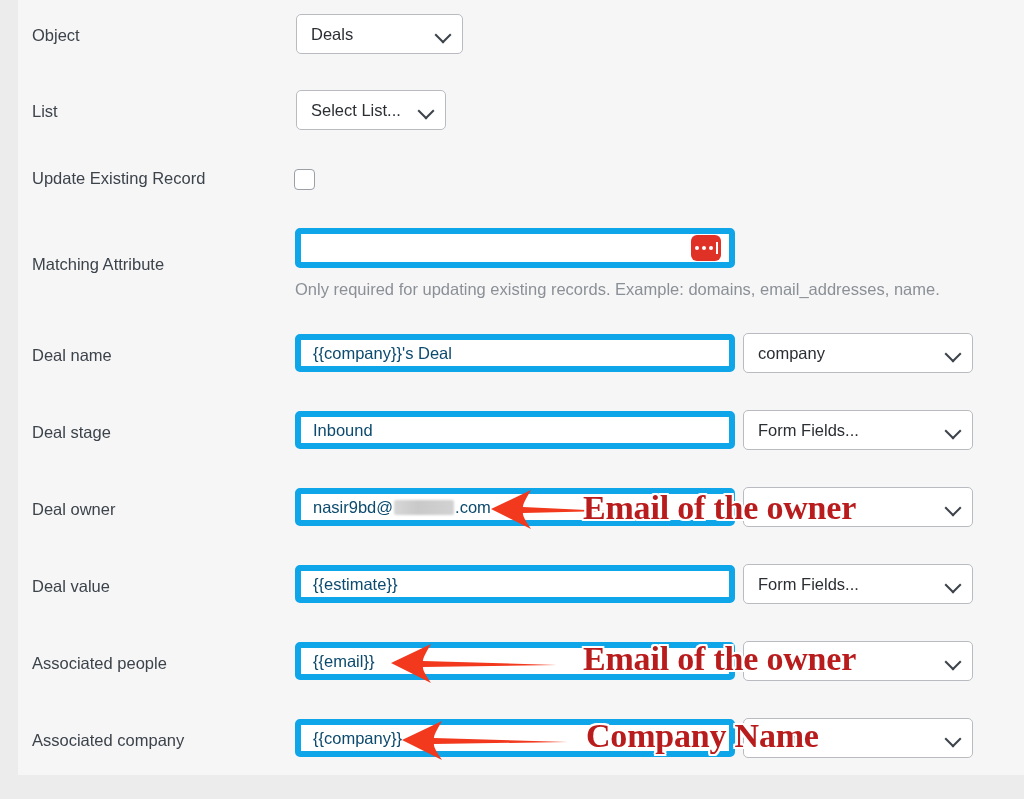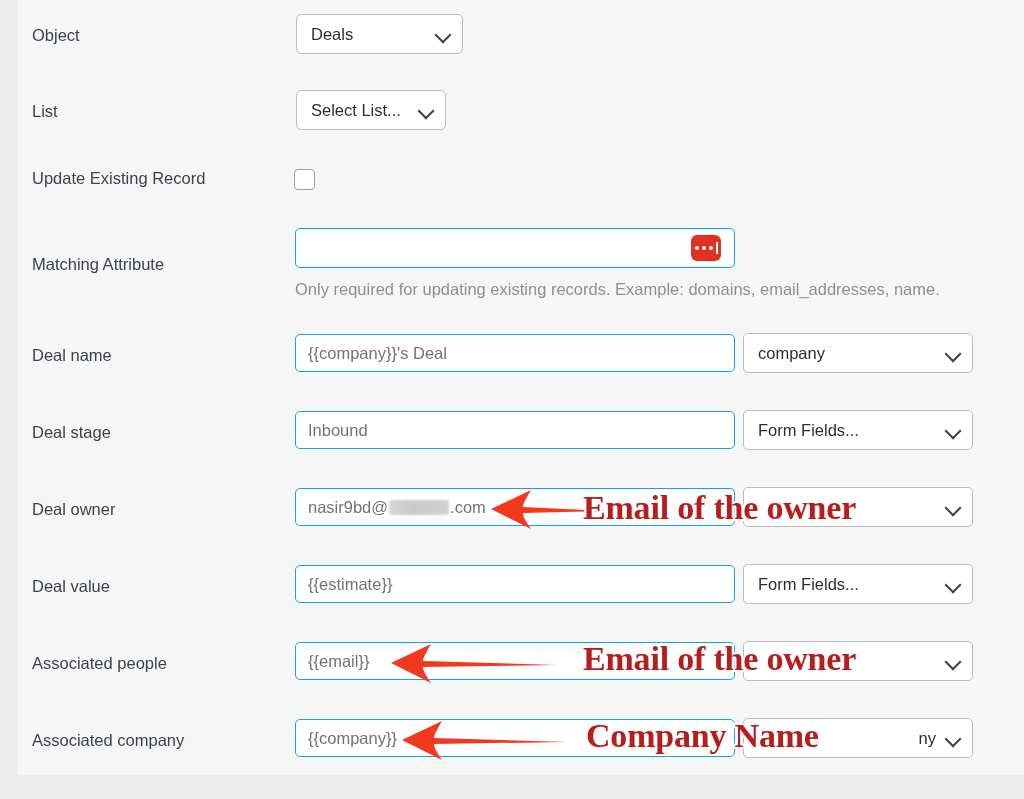--- a/index.html
+++ b/index.html
@@ -74,27 +74,27 @@
     height: 10px;
     border-right: 2px solid #3c434a;
     border-bottom: 2px solid #3c434a;
     transform: rotate(45deg);
   }
 
   .textinput {
     position: absolute;
     box-sizing: border-box;
     background: #ffffff;
-    border: 1px solid #0ea5e9;
+    border: 6px solid #0ea5e9;
     border-radius: 5px;
     height: 38px;
     display: flex;
     align-items: center;
     padding: 0 8px 0 12px;
-    color: #737373;
+    color: #0c4a6e;
     font-size: 16.5px;
     white-space: nowrap;
     overflow: hidden;
   }
 
   .checkbox {
     position: absolute;
     box-sizing: border-box;
     width: 21px;
     height: 21px;
@@ -247,21 +247,21 @@
       <div class="label" style="top:15px;">Associated people</div>
       <div class="textinput" style="left:277px;top:4px;width:440px;">
         <span>{{email}}</span>
       </div>
       <div class="select" style="left:725px;top:3px;width:230px;">
         <span class="sel-text"></span>
         <span class="chev"></span>
       </div>
     </div>
 
-    <div class="row" style="top:715px;height:60px;text-align:right;">
+    <div class="row" style="top:715px;height:60px;">
       <div class="label" style="top:15px;">Associated company</div>
       <div class="textinput" style="left:277px;top:4px;width:440px;">
         <span>{{company}}</span>
       </div>
       <div class="select" style="left:725px;top:3px;width:230px;padding-left:44px;">
         <span class="sel-text">ny</span>
         <span class="chev"></span>
       </div>
     </div>
 

